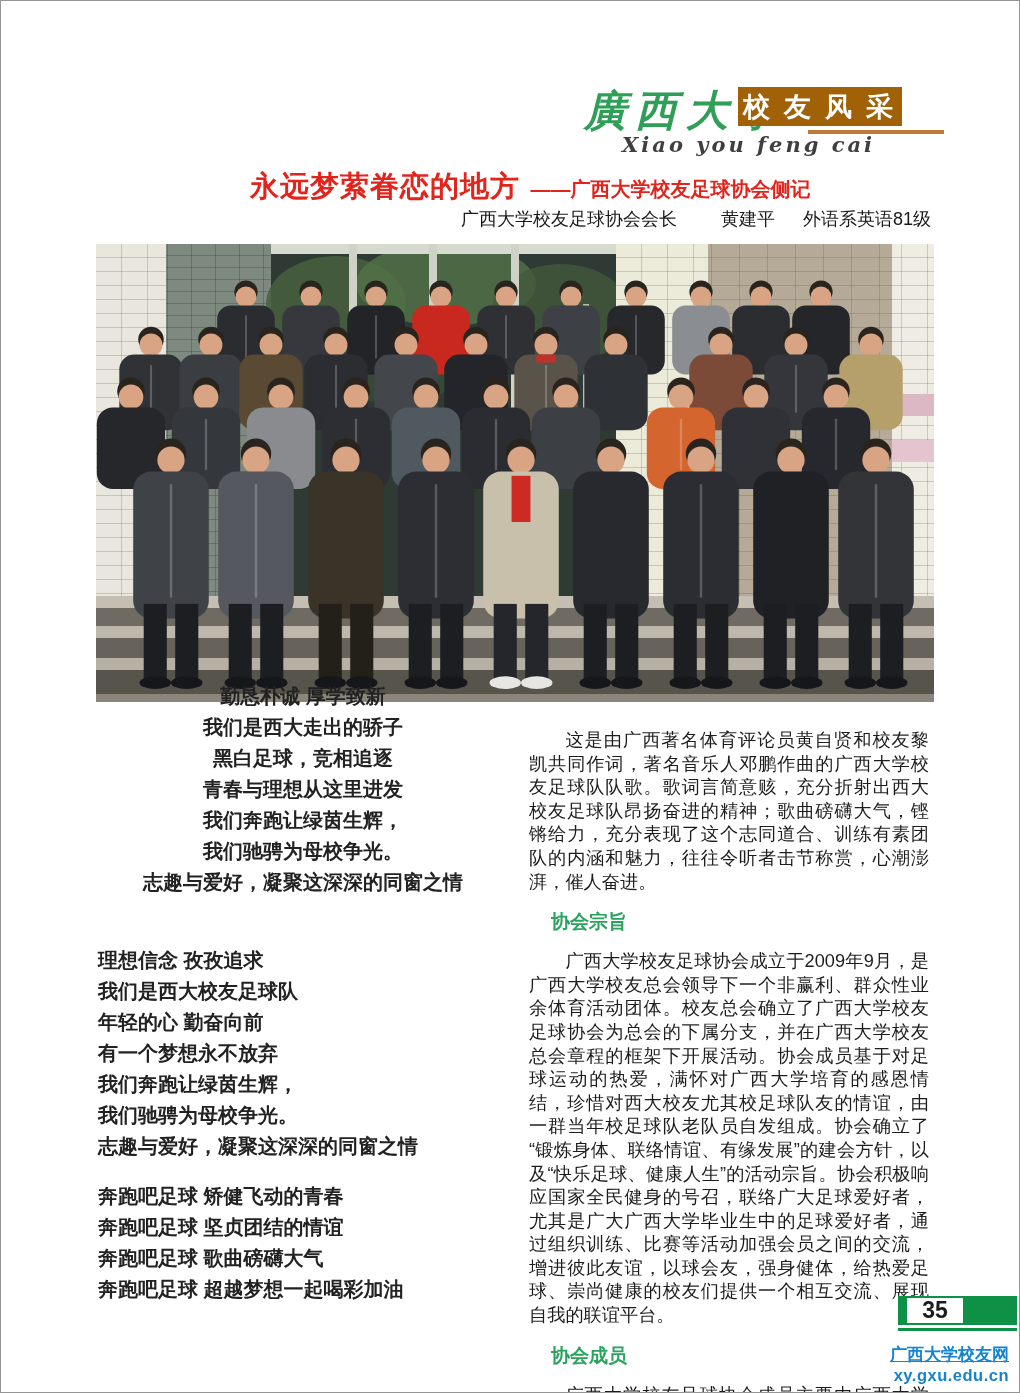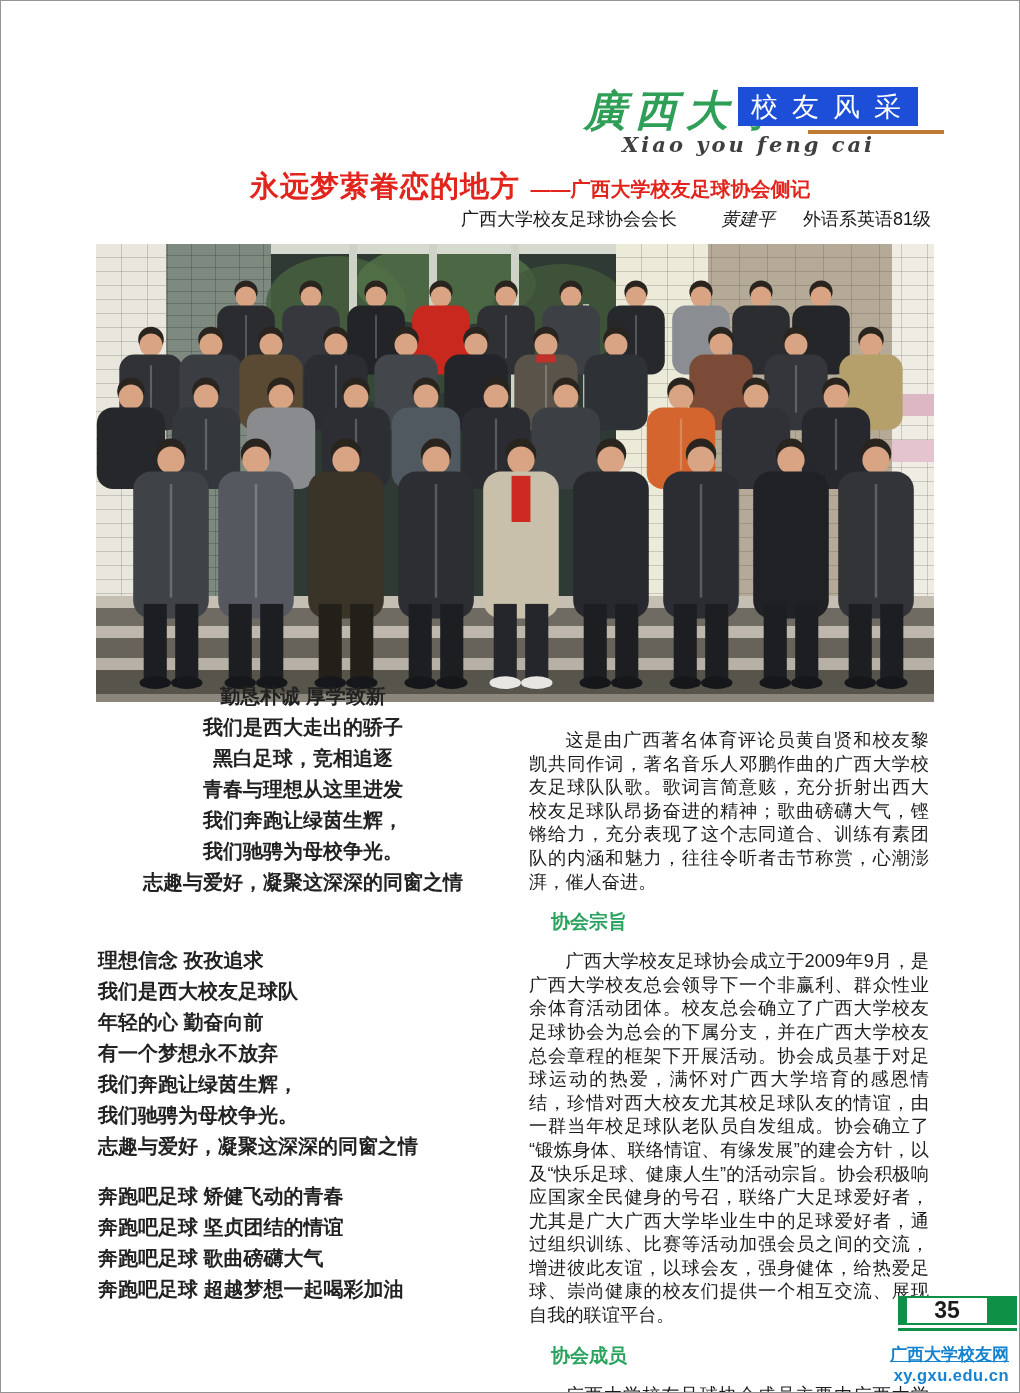--- a/index.html
+++ b/index.html
@@ -15,39 +15,39 @@
   }
   
   .brand{position:absolute;top:76px;left:575px;width:370px;}
   .brand-script{
     position:absolute;top:6px;left:8px;
     font-family:"DejaVu Serif","Liberation Serif",serif;
     font-style:italic;font-weight:bold;
     font-size:42px;color:#2f9e57;letter-spacing:9px;white-space:nowrap;
   }
   .brand-box{
-    position:absolute;top:10px;left:162px;width:180px;height:39px;
-    background:#1d4ed8;color:#ffffff;
+    position:absolute;top:10px;left:162px;width:164px;height:39px;
+    background:#a16207;color:#ffffff;
     display:flex;align-items:center;justify-content:center;
-    font-size:27px;font-weight:normal;letter-spacing:14px;padding-left:10px;box-sizing:border-box;
+    font-size:27px;font-weight:bold;letter-spacing:14px;padding-left:10px;box-sizing:border-box;
     white-space:nowrap;
   }
   .brand-rule{position:absolute;top:53px;left:232px;width:136px;height:4px;background:#bd7b33;}
   .brand-pinyin{
     position:absolute;top:55px;left:46px;
     font-family:"DejaVu Serif","Liberation Serif",serif;
     font-style:italic;font-weight:bold;
     font-size:21px;color:#3f3f3f;letter-spacing:3px;white-space:nowrap;
   }
   
   .title-row{position:absolute;top:166px;left:249px;white-space:nowrap;}
   .article-title{display:inline;font-size:29px;font-weight:bold;color:#e2241c;letter-spacing:1px;}
   .article-subtitle{display:inline;font-size:20px;font-weight:bold;color:#e2241c;margin-left:6px;}
   .byline{position:absolute;top:206px;right:88px;font-size:18px;color:#191919;white-space:nowrap;}
-  .byline .name{margin-left:44px;font-style:italic;}
+  .byline .name{margin-left:44px;}
   .byline .cohort{margin-left:28px;}
   
   .photo{position:absolute;top:243px;left:95px;width:838px;height:458px;margin:0;padding:0;}
   .photo svg{display:block;width:100%;height:100%;}
   
   .lyrics{position:absolute;left:97px;width:410px;font-weight:bold;color:#222;}
   .lyrics .line{font-size:20px;line-height:31px;white-space:nowrap;}
   #stanza1{top:680px;text-align:center;}
   #stanza2{top:944px;}
   #stanza3{top:1180px;}
@@ -58,21 +58,21 @@
   }
   .body-col p{margin:16px;text-indent:2em;}
   .body-col h3{
     margin:1px 0;font-size:19px;line-height:24px;
     color:#2aa35e;font-weight:bold;text-indent:2em;
   }
   
   .pageno{position:absolute;left:897px;right:2px;top:1295px;}
   .pageno .bar{position:relative;height:29px;background:#0e9147;}
   .pageno .numbox{
-    position:absolute;left:9px;top:2px;width:80px;height:25px;background:#ffffff;
+    position:absolute;left:9px;top:2px;width:56px;height:25px;background:#ffffff;
     display:flex;align-items:center;justify-content:center;
     font-size:23px;font-weight:bold;color:#1c1c1c;
   }
   .pageno .gap{height:3px;background:#ffffff;}
   .pageno .thin{height:3px;background:#0e9147;}
   
   .site{position:absolute;right:10px;top:1343px;text-align:right;color:#1583d0;font-weight:bold;}
   .site .site-name{font-size:17px;line-height:21px;text-decoration:underline;}
   .site .site-url{font-size:16.5px;line-height:20px;letter-spacing:.5px;}
 </style>

